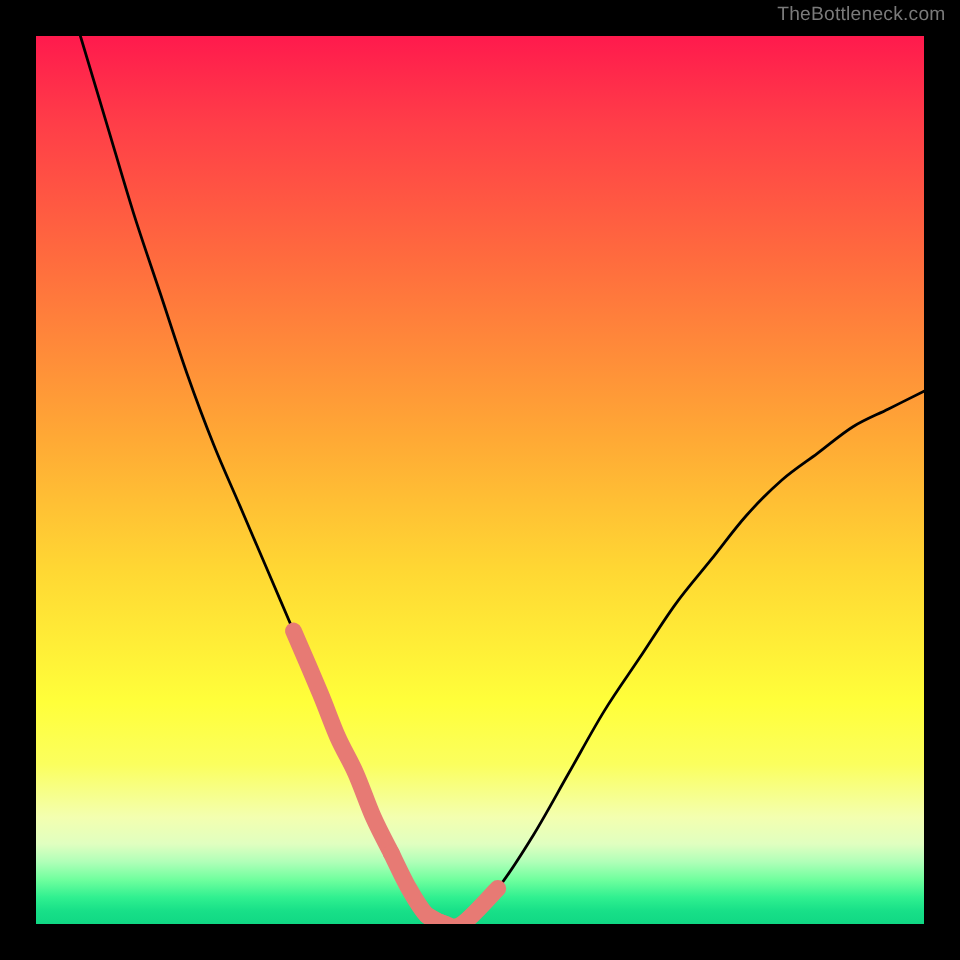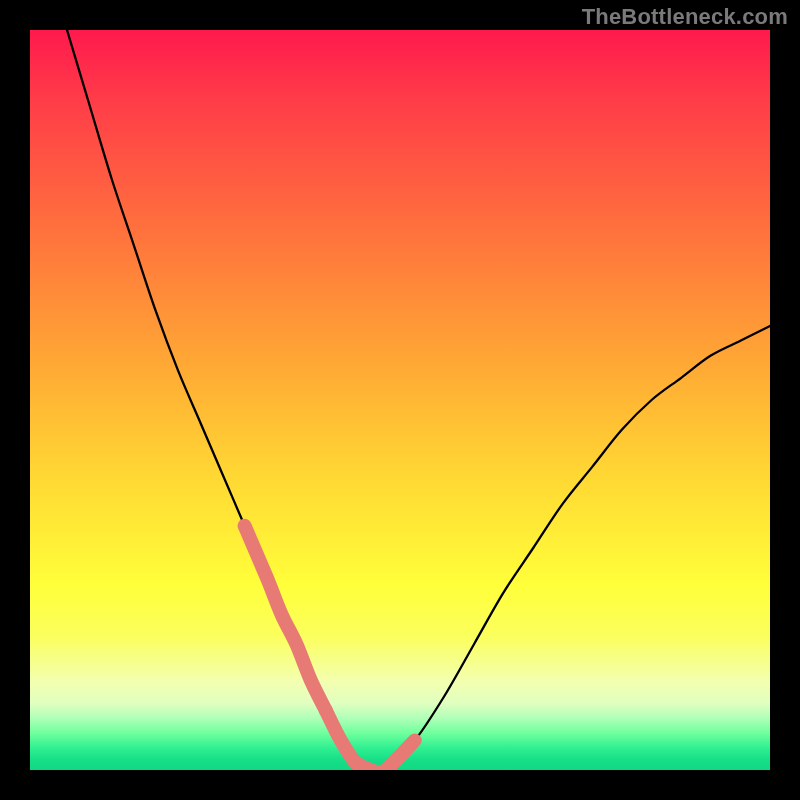--- a/index.html
+++ b/index.html
@@ -44,23 +44,23 @@
     left: 0;
     top: 0;
     width: 740px;
     height: 740px;
   }
   .watermark {
     position: absolute;
     top: 4px;
     right: 12px;
     font-family: Arial, Helvetica, sans-serif;
-    font-size: 22px;
+    font-size: 16px;
     color: #7a7a7a;
-    font-weight: 700;
+    font-weight: 400;
     letter-spacing: 0.2px;
     user-select: none;
   }
 </style>
 </head>
 <body>
 <div class="frame">
 
   <div class="watermark">TheBottleneck.com</div>
 

